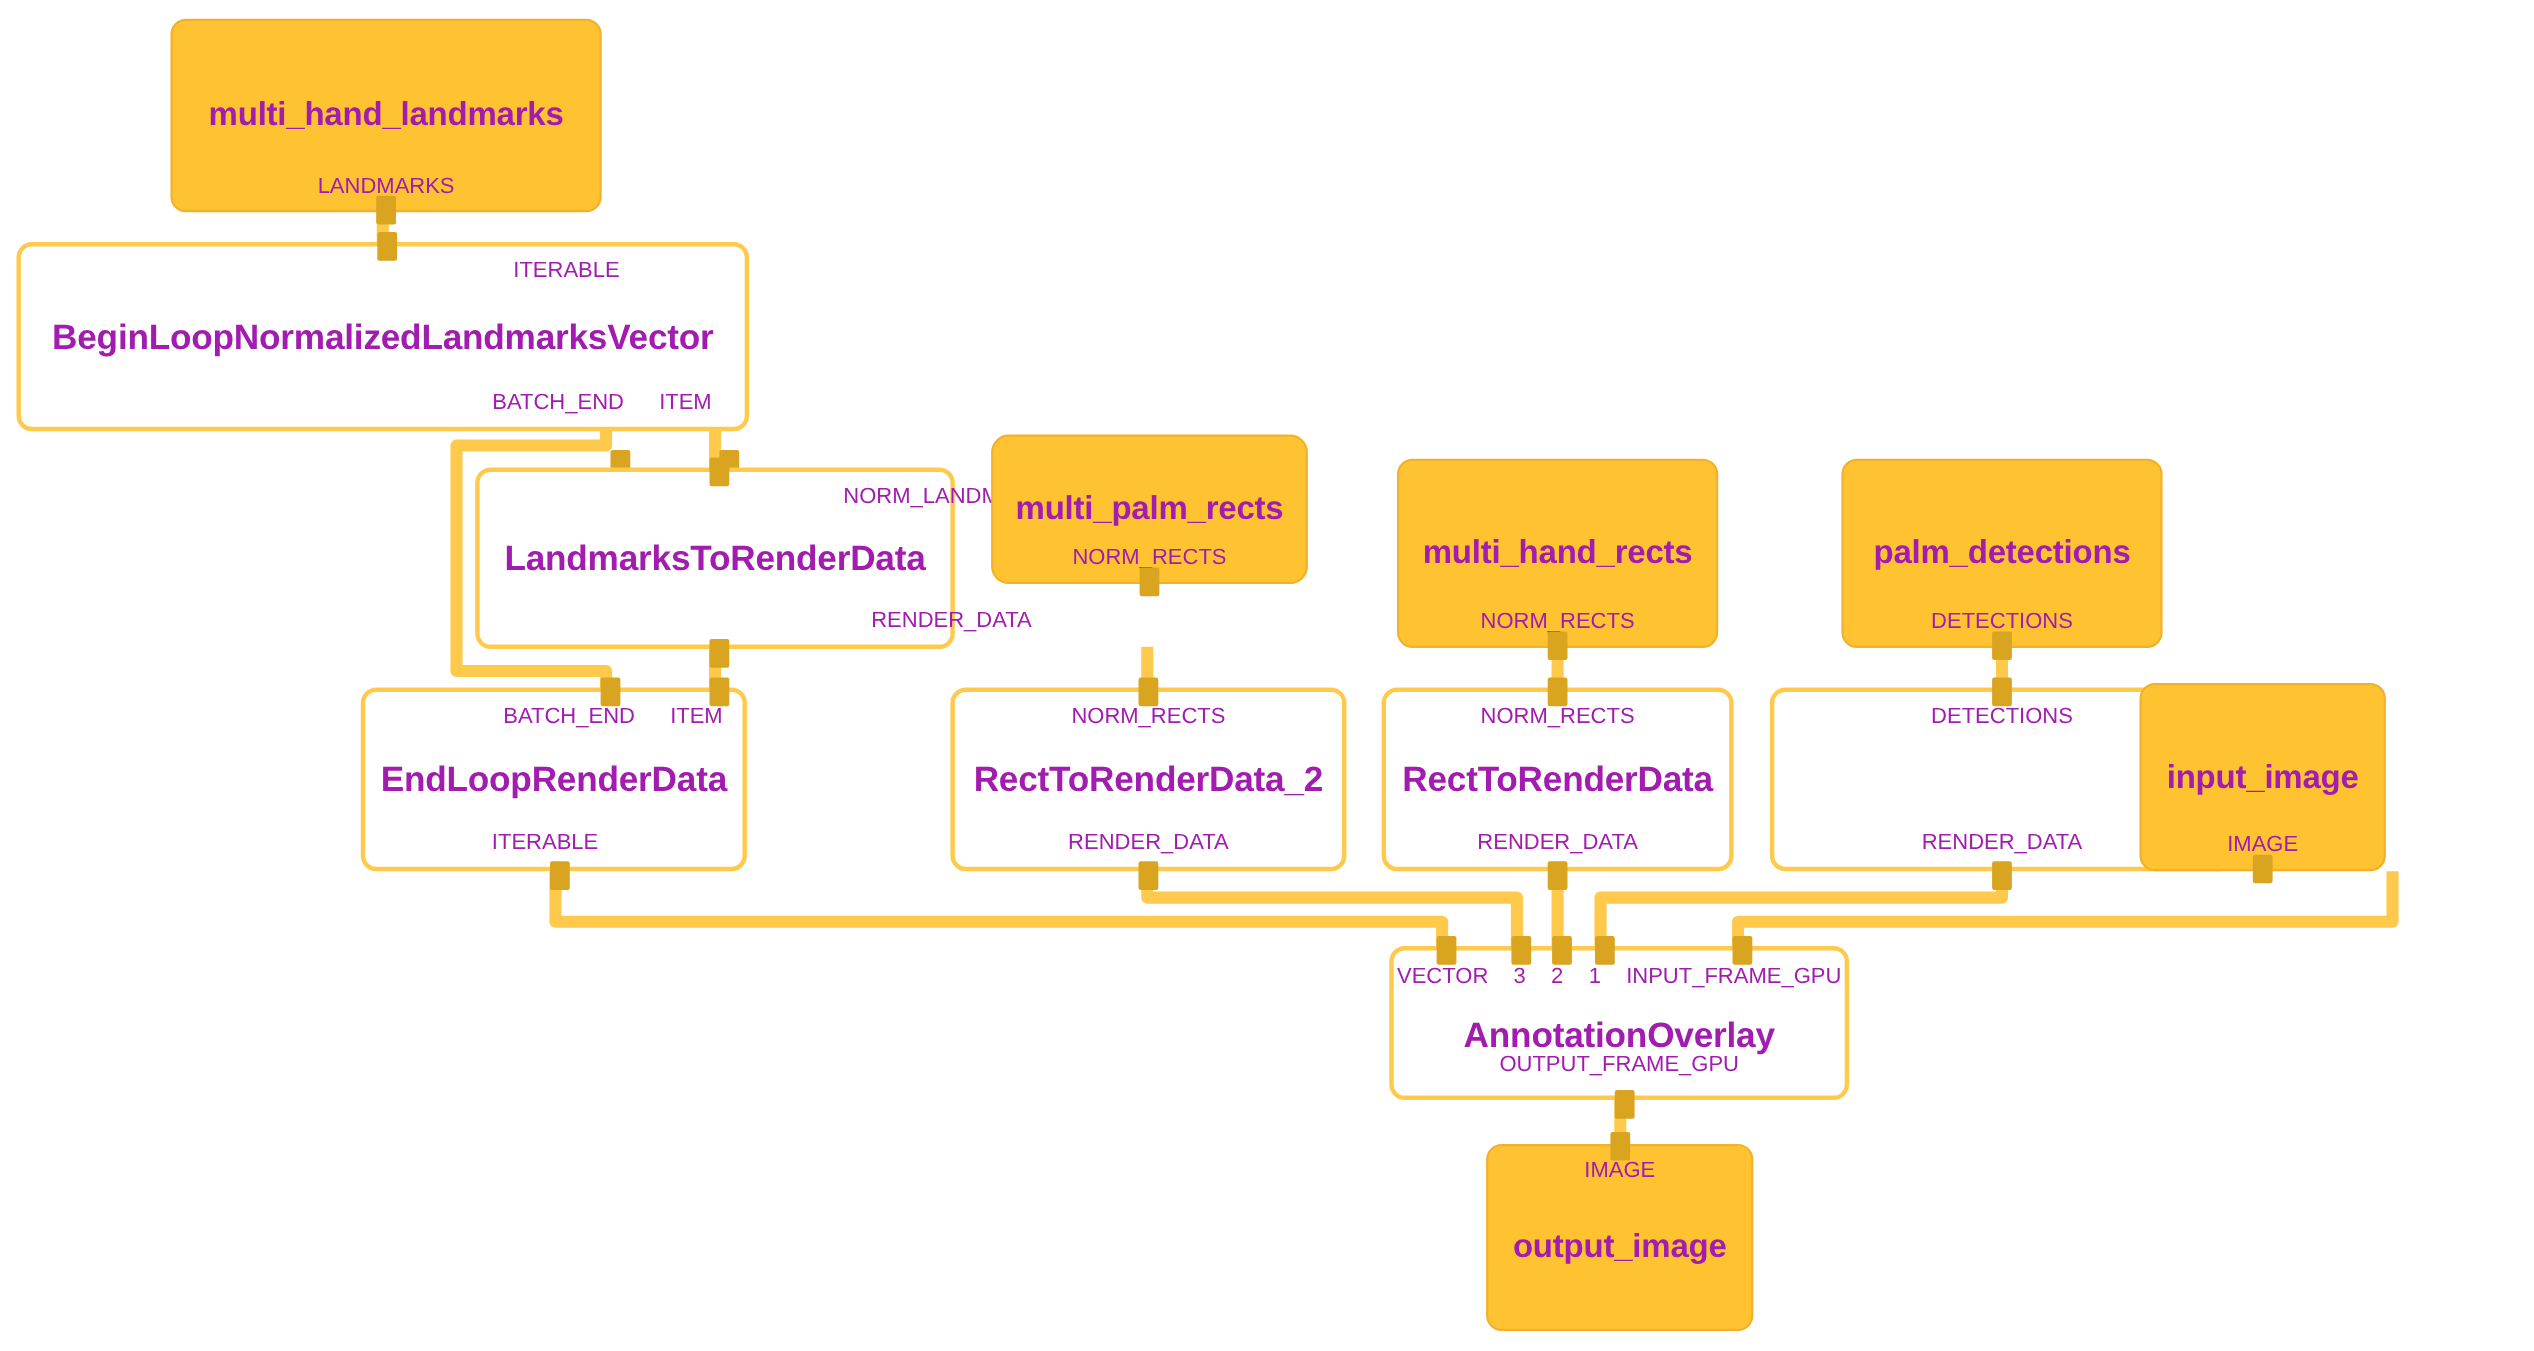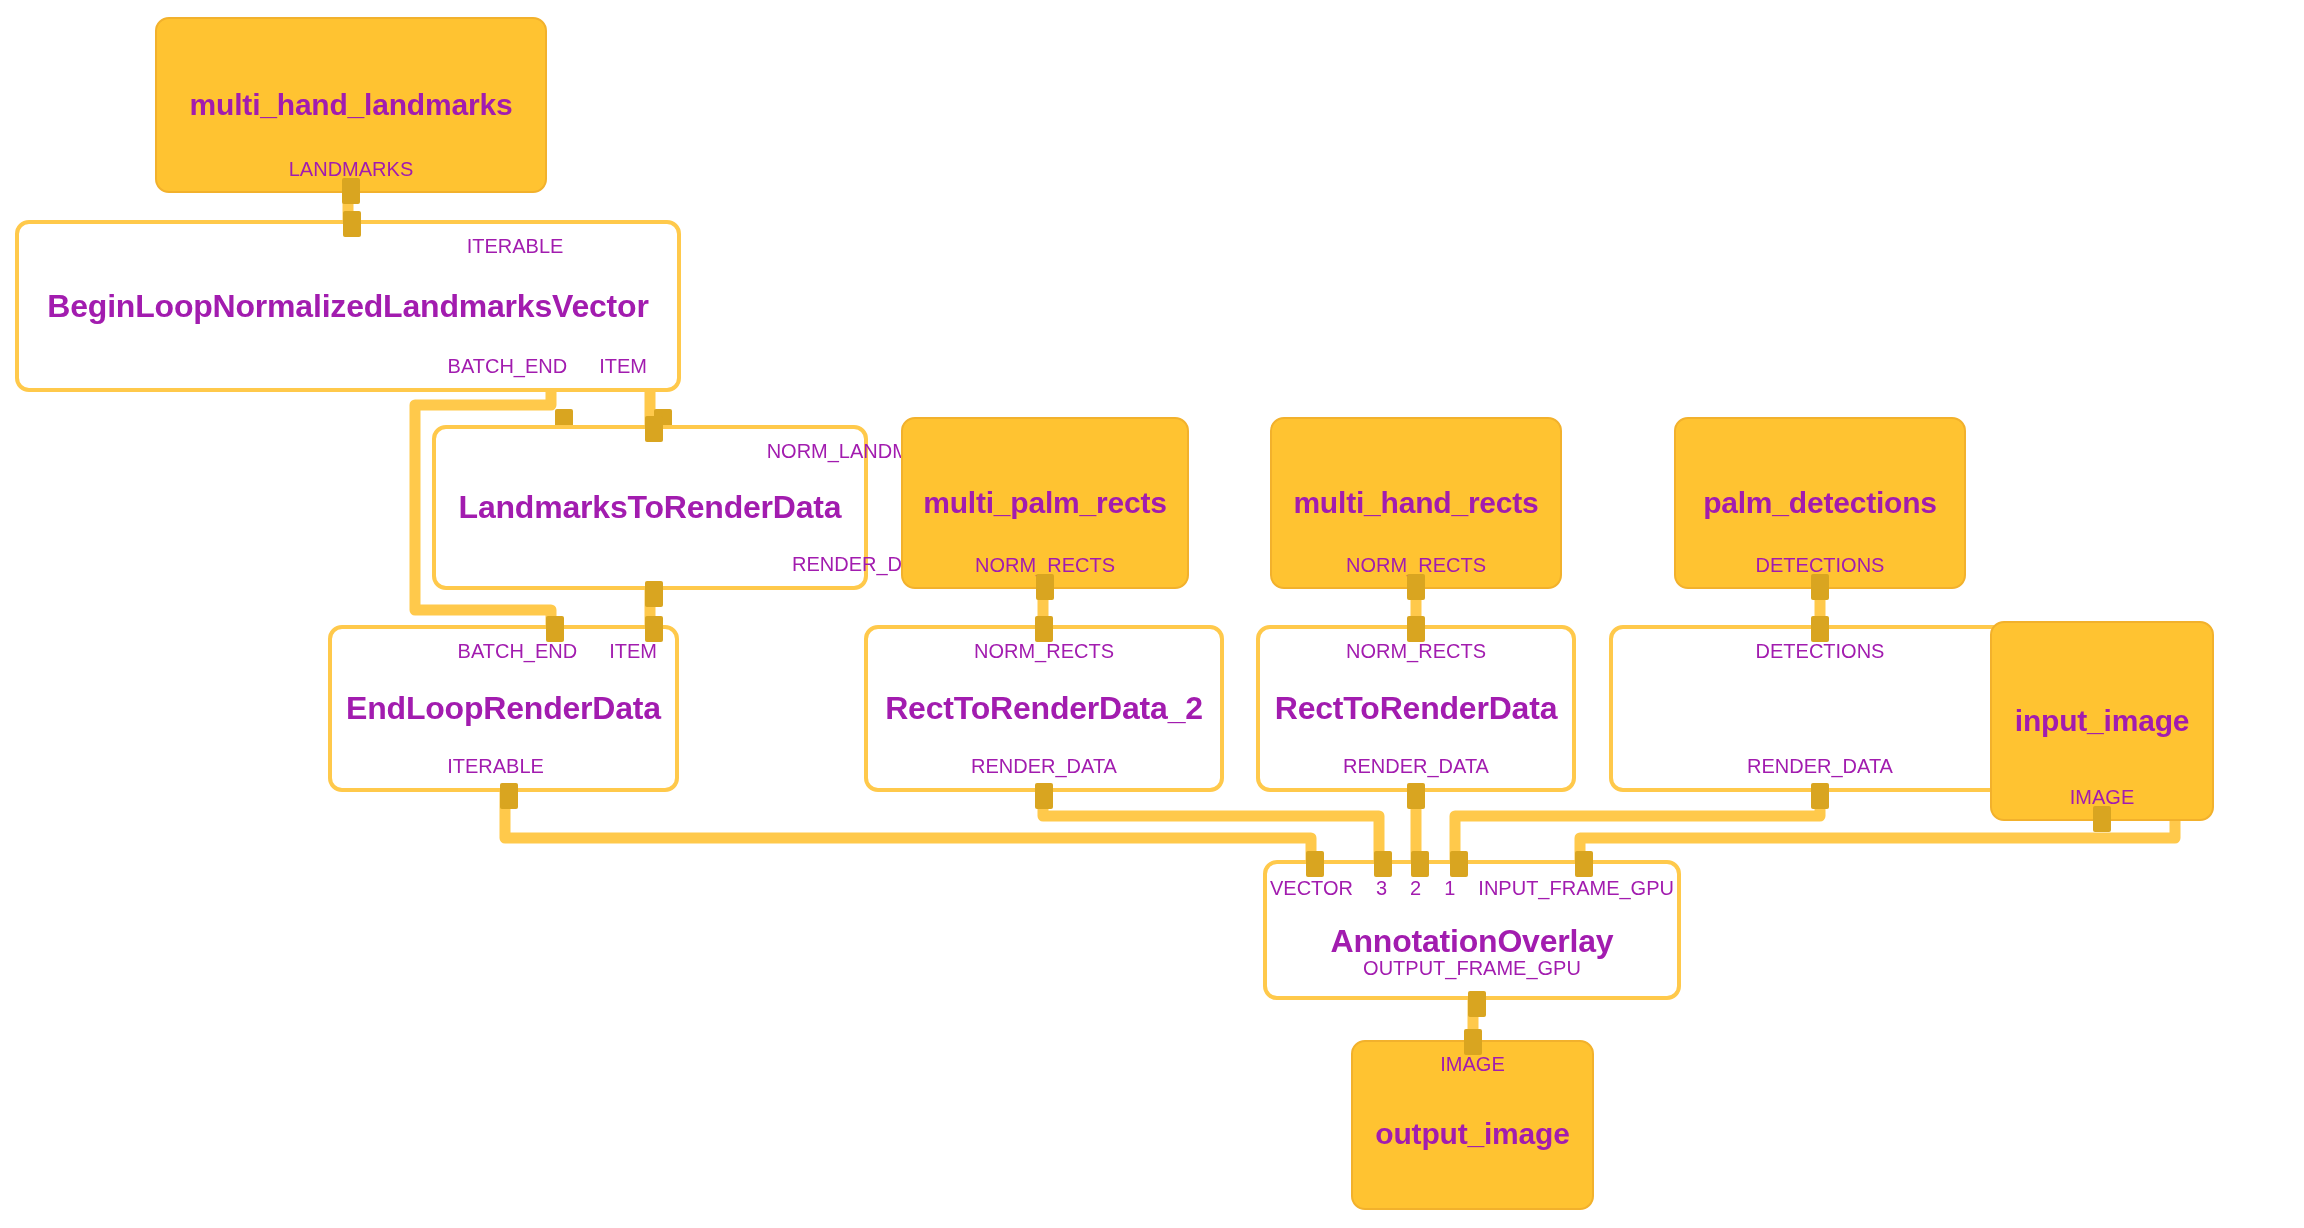--- a/index.html
+++ b/index.html
@@ -164,21 +164,21 @@
     </div>
     <div class="node-title">EndLoopRenderData</div>
     <div class="port-row bottom" style="transform:translateX(-8px);">
       <span class="port-label">ITERABLE</span>
     </div>
     <div class="port-stub" style="left:214px; top:-13px;"></div>
     <div class="port-stub" style="left:313px; top:-13px;"></div>
     <div class="port-stub" style="left:168px; top:154px;"></div>
   </div>
 
-  <div class="node stream" style="left:901px; top:417px; width:288px; height:172px;">
+  <div class="node stream" style="left:901px; top:395px; width:288px; height:136px;border-radius:16px;">
     <div class="node-title">multi_palm_rects</div>
     <div class="port-row bottom">
       <span class="port-label">NORM_RECTS</span>
     </div>
     <div class="port-stub" style="left:50%; margin-left:-9px; bottom:-13px;"></div>
   </div>
 
   <div class="node calc" style="left:864px; top:625px; width:360px; height:167px;">
     <div class="port-row top">
       <span class="port-label">NORM_RECTS</span>
@@ -223,21 +223,21 @@
     <div class="port-row top">
       <span class="port-label">DETECTIONS</span>
     </div>
     <div class="port-row bottom">
       <span class="port-label">RENDER_DATA</span>
     </div>
     <div class="port-stub" style="left:50%; margin-left:-9px; top:-13px;"></div>
     <div class="port-stub" style="left:50%; margin-left:-9px; top:154px;"></div>
   </div>
 
-  <div class="node stream" style="left:1990px; top:621px; width:224px; height:200px;">
+  <div class="node stream" style="left:1945px; top:621px; width:224px; height:171px;">
     <div class="node-title">input_image</div>
     <div class="port-row bottom">
       <span class="port-label">IMAGE</span>
     </div>
     <div class="port-stub" style="left:50%; margin-left:-9px; bottom:-13px;"></div>
   </div>
 
   <div class="node calc" style="left:1263px; top:860px; width:418px; height:140px;">
     <div class="overlay-ports" style="justify-content:space-between; padding:0 3px;align-items:flex-end;">
       <span class="port-label">VECTOR</span>

